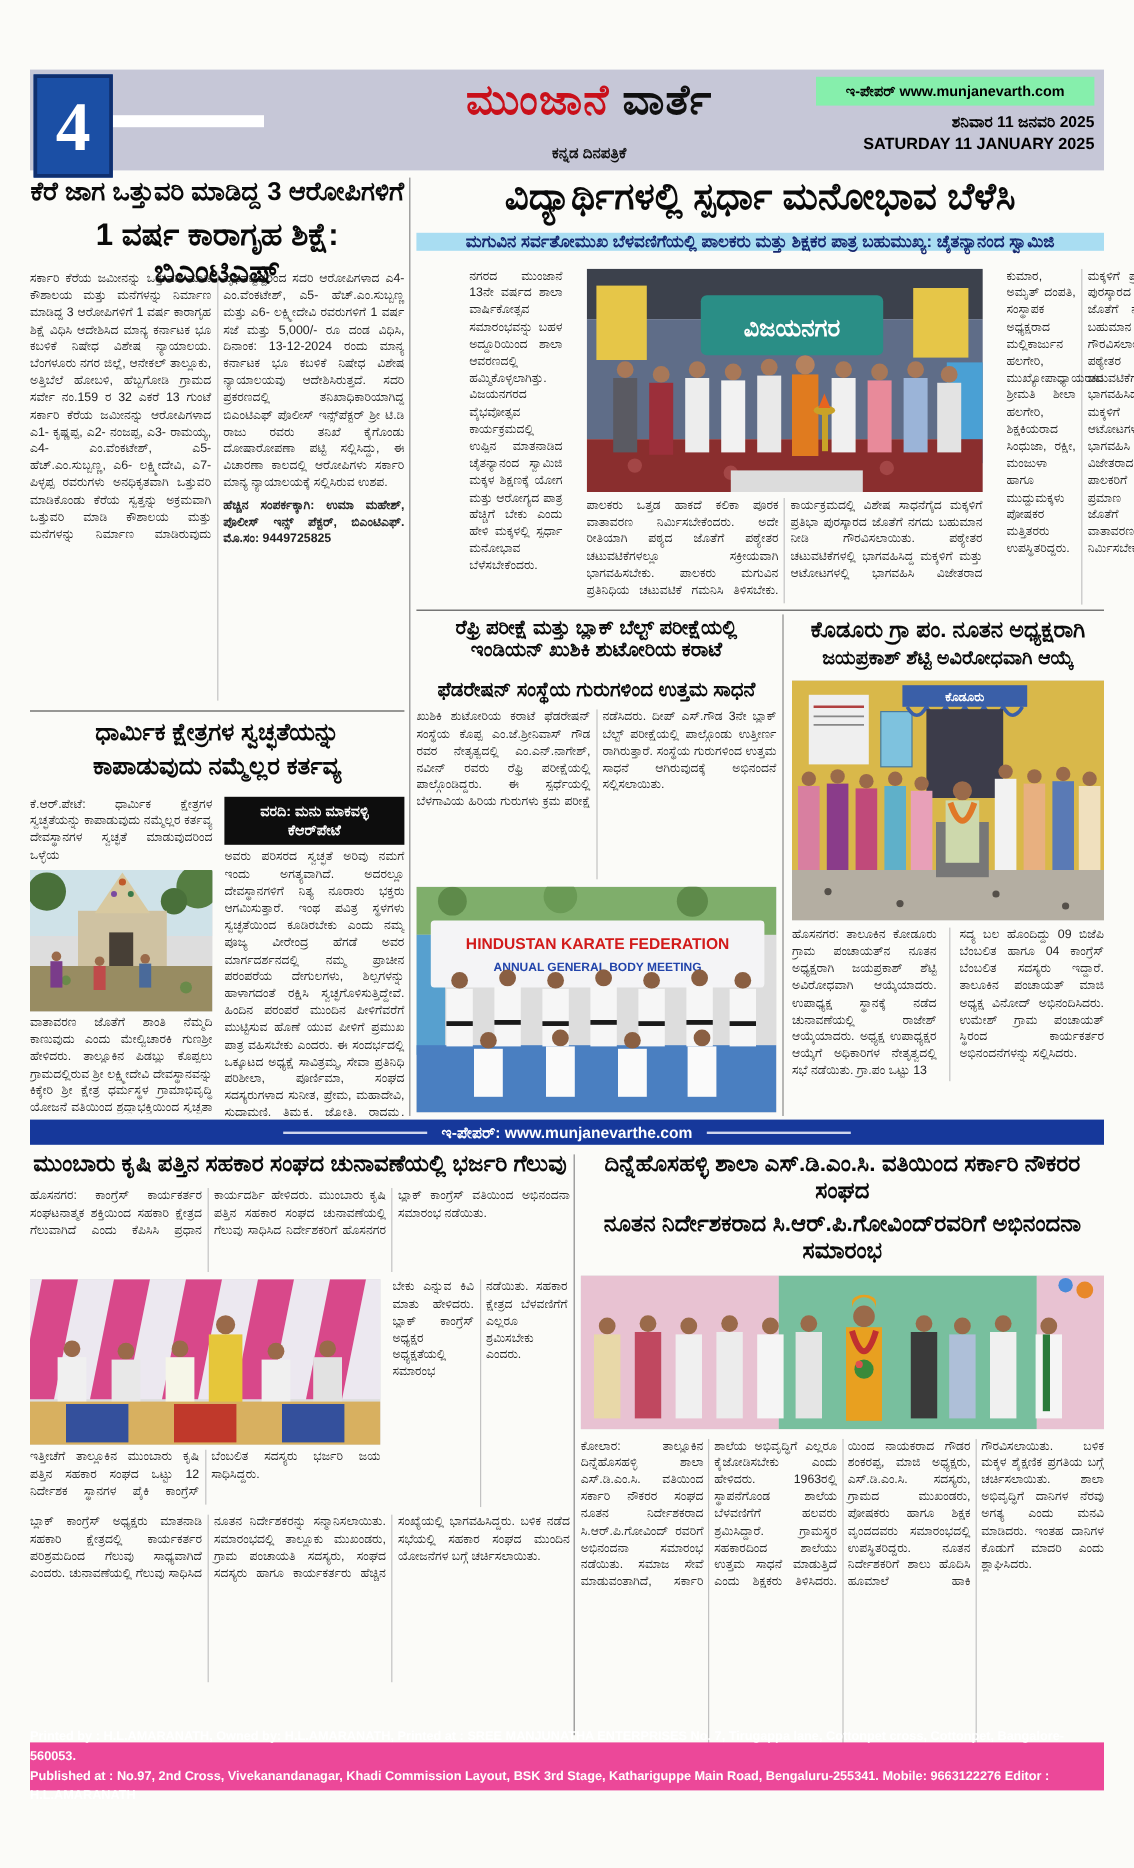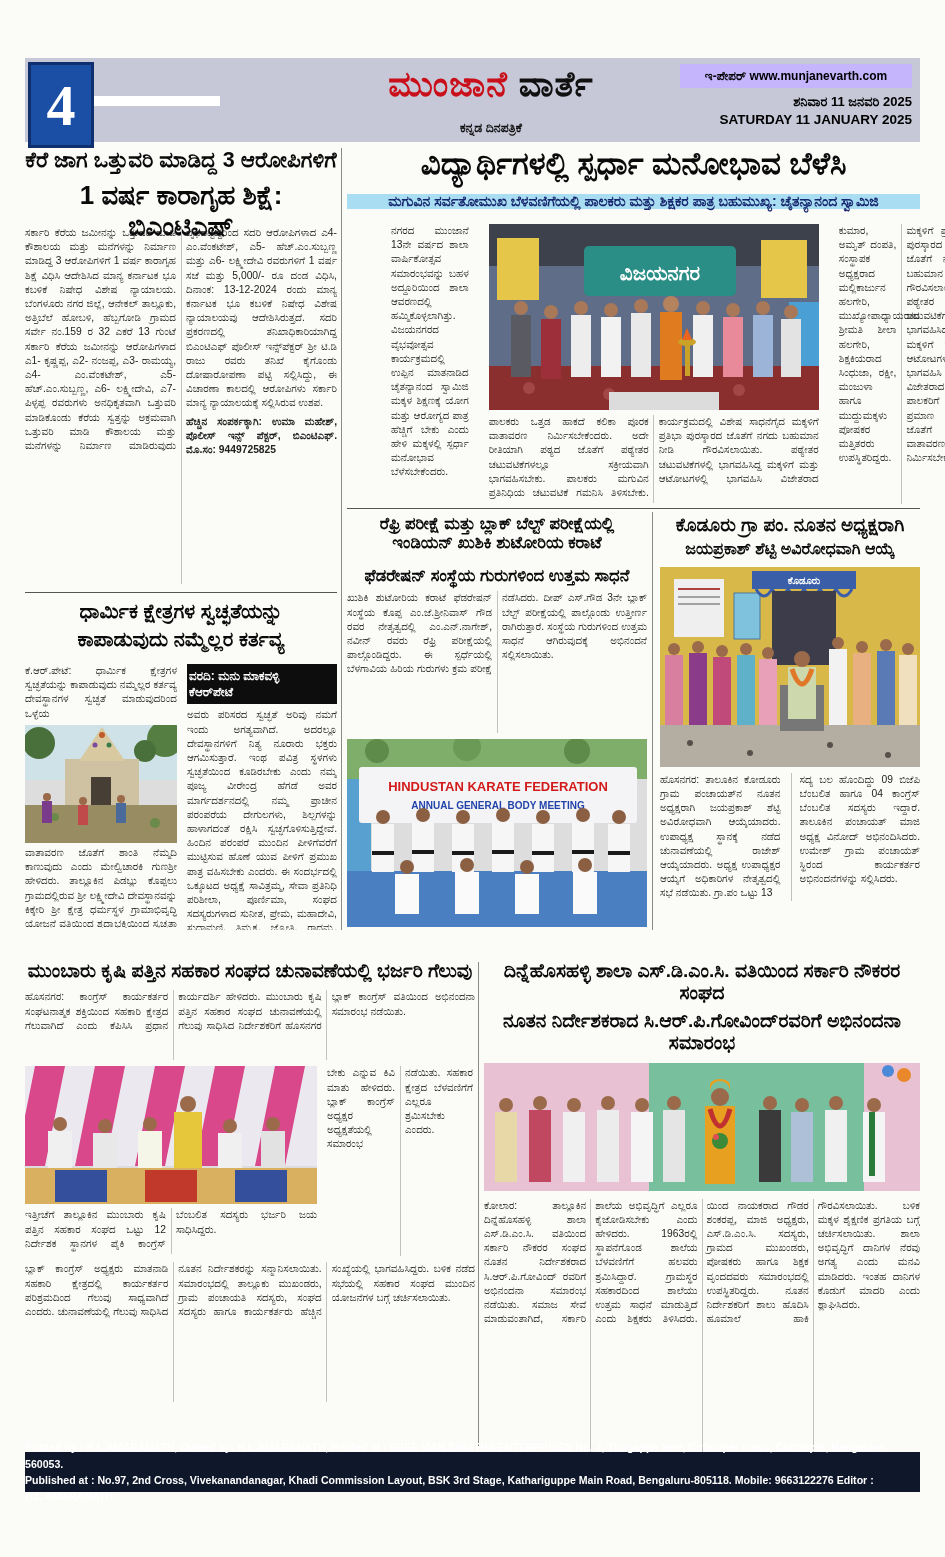--- a/index.html
+++ b/index.html
@@ -10,44 +10,44 @@
   .just{text-align:justify;}
   
   .hdr-band{background:#c6c7d7;}
   .pageno{background:#1b4fa5;border:3px solid #0f2f6e;color:#fff;display:flex;align-items:center;justify-content:center;
           font-family:"Liberation Serif",serif;font-weight:bold;font-size:58px;}
   .white-stripe{background:#fff;}
   .masthead{font-size:35px;font-weight:bold;letter-spacing:1px;line-height:1.05;}
   .mast-red{color:#c9101a;}
   .mast-black{color:#101010;}
   .mast-sub{font-size:12.5px;font-weight:bold;color:#101010;}
-  .epaper-box{background:#c4b5fd;display:flex;align-items:center;justify-content:center;
+  .epaper-box{background:#86efac;display:flex;align-items:center;justify-content:center;
               font-size:12px;font-weight:bold;color:#000;}
   .date-line{font-size:13px;font-weight:bold;text-align:right;color:#000;}
   
   .hl{font-weight:bold;color:#0a0a0a;line-height:1.18;}
   .subhead-bar{background:#a9ddf2;color:#15266e;font-weight:bold;display:flex;align-items:center;justify-content:center;}
   
   .btxt{font-size:10.3px;line-height:1.38;overflow:hidden;color:#222;}
   .cols2{column-count:2;column-gap:10px;column-rule:1px solid #c2c2c2;}
   .cols3{column-count:3;column-gap:10px;column-rule:1px solid #c2c2c2;}
   .cols4{column-count:4;column-gap:9px;column-rule:1px solid #c2c2c2;}
   .btxt p{margin:0 0 4px 0;}
   .contact{font-weight:bold;}
-  .byline-box{background:#0d0d0d;color:#fff;font-weight:bold;font-size:12px;
+  .byline-box{background:#0d0d0d;color:#fff;font-weight:bold;font-size:12px;text-align:center;
               padding:4px 2px;line-height:1.35;}
   .caption{font-size:10.3px;line-height:1.4;color:#222;}
   
   .vrule{width:1px;background:#8a8a8a;}
   .hrule{height:1px;background:#555;}
   
   .mid-banner{background:#16389b;color:#fff;display:flex;align-items:center;justify-content:center;gap:12px;
               font-weight:bold;font-size:13px;}
   .mid-banner .dash{height:2px;width:120px;background:#cfd6ee;}
-  .footer-bar{background:#0f172a;color:#fff;display:flex;flex-direction:column;align-items:center;justify-content:center;
+  .footer-bar{background:#ec4899;color:#fff;display:flex;flex-direction:column;align-items:center;justify-content:center;
               font-size:10.6px;font-weight:bold;line-height:1.55;}
   .photo{display:block;background:#ddd;}
 </style>
 </head>
 <body>
 
 <div class="page">
 
   <div class="abs hdr-band" style="left:25px;top:58px;width:895px;height:84px;"></div>
   <div class="abs white-stripe" style="left:92px;top:96px;width:128px;height:10px;"></div>
@@ -276,20 +276,25 @@
         <circle cx="248" cy="82" r="6" fill="#9a6a4a"></circle>
           <rect x="239" y="88" width="18" height="70" fill="#f0e0be"></rect>
       </g>
     </svg>
     <div style="display:flex;gap:10px;margin-top:6px;">
       <div class="btxt just" style="width:125px;height:128px;">ಹೊಸನಗರ: ತಾಲೂಕಿನ ಕೋಡೂರು ಗ್ರಾಮ ಪಂಚಾಯತ್‌ನ ನೂತನ ಅಧ್ಯಕ್ಷರಾಗಿ ಜಯಪ್ರಕಾಶ್ ಶೆಟ್ಟಿ ಅವಿರೋಧವಾಗಿ ಆಯ್ಕೆಯಾದರು. ಉಪಾಧ್ಯಕ್ಷ ಸ್ಥಾನಕ್ಕೆ ನಡೆದ ಚುನಾವಣೆಯಲ್ಲಿ ರಾಜೇಶ್ ಆಯ್ಕೆಯಾದರು. ಅಧ್ಯಕ್ಷ ಉಪಾಧ್ಯಕ್ಷರ ಆಯ್ಕೆಗೆ ಅಧಿಕಾರಿಗಳ ನೇತೃತ್ವದಲ್ಲಿ ಸಭೆ ನಡೆಯಿತು. ಗ್ರಾ.ಪಂ ಒಟ್ಟು 13</div>
       <div class="btxt just" style="width:125px;height:128px;border-left:1px solid #c2c2c2;padding-left:8px;">ಸದ್ಯ ಬಲ ಹೊಂದಿದ್ದು 09 ಬಿಜೆಪಿ ಬೆಂಬಲಿತ ಹಾಗೂ 04 ಕಾಂಗ್ರೆಸ್ ಬೆಂಬಲಿತ ಸದಸ್ಯರು ಇದ್ದಾರೆ. ತಾಲೂಕಿನ ಪಂಚಾಯತ್ ಮಾಜಿ ಅಧ್ಯಕ್ಷ ವಿನೋದ್ ಅಭಿನಂದಿಸಿದರು. ಉಮೇಶ್ ಗ್ರಾಮ ಪಂಚಾಯತ್ ಸ್ಥಿರಂದ ಕಾರ್ಯಕರ್ತರ ಅಭಿನಂದನೆಗಳನ್ನು ಸಲ್ಲಿಸಿದರು.</div>
     </div>
   </div>
 
+  <div class="abs mid-banner" style="left:25px;top:933px;width:895px;height:21px;">
+    <div class="dash"></div>
+    <span>ಇ-ಪೇಪರ್: www.munjanevarthe.com</span>
+    <div class="dash"></div>
+  </div>
 
   <div class="abs" style="left:25px;top:960px;width:450px;">
     <div class="hl ctr" style="font-size:19px;">ಮುಂಬಾರು ಕೃಷಿ ಪತ್ತಿನ ಸಹಕಾರ ಸಂಘದ ಚುನಾವಣೆಯಲ್ಲಿ ಭರ್ಜರಿ ಗೆಲುವು</div>
     <div class="btxt cols3 just" style="height:70px;margin-top:8px;">ಹೊಸನಗರ: ಕಾಂಗ್ರೆಸ್ ಕಾರ್ಯಕರ್ತರ ಸಂಘಟನಾತ್ಮಕ ಶಕ್ತಿಯಿಂದ ಸಹಕಾರಿ ಕ್ಷೇತ್ರದ ಗೆಲುವಾಗಿದೆ ಎಂದು ಕೆಪಿಸಿಸಿ ಪ್ರಧಾನ ಕಾರ್ಯದರ್ಶಿ ಹೇಳಿದರು. ಮುಂಬಾರು ಕೃಷಿ ಪತ್ತಿನ ಸಹಕಾರ ಸಂಘದ ಚುನಾವಣೆಯಲ್ಲಿ ಗೆಲುವು ಸಾಧಿಸಿದ ನಿರ್ದೇಶಕರಿಗೆ ಹೊಸನಗರ ಬ್ಲಾಕ್ ಕಾಂಗ್ರೆಸ್ ವತಿಯಿಂದ ಅಭಿನಂದನಾ ಸಮಾರಂಭ ನಡೆಯಿತು.</div>
     <div style="display:flex;gap:10px;margin-top:6px;">
       <div style="width:292px;">
 
         <svg class="photo" width="292" height="138" viewBox="0 0 292 138">
           <rect x="0" y="0" width="292" height="100" fill="#ece8f0"></rect>
           <g>
@@ -369,16 +374,16 @@
         <path d="M226 46 q10 34 20 0" fill="none" stroke="#c03030" stroke-width="5"></path>
         <circle cx="236" cy="78" r="8" fill="#3a8a3a"></circle>
         <circle cx="232" cy="74" r="3" fill="#e05050"></circle>
       </g>
     </svg>
     <div class="btxt cols4 just" style="height:278px;margin-top:8px;">ಕೋಲಾರ: ತಾಲ್ಲೂಕಿನ ದಿನ್ನೆಹೊಸಹಳ್ಳಿ ಶಾಲಾ ಎಸ್.ಡಿ.ಎಂ.ಸಿ. ವತಿಯಿಂದ ಸರ್ಕಾರಿ ನೌಕರರ ಸಂಘದ ನೂತನ ನಿರ್ದೇಶಕರಾದ ಸಿ.ಆರ್.ಪಿ.ಗೋವಿಂದ್ ರವರಿಗೆ ಅಭಿನಂದನಾ ಸಮಾರಂಭ ನಡೆಯಿತು. ಸಮಾಜ ಸೇವೆ ಮಾಡುವಂತಾಗಿದೆ, ಸರ್ಕಾರಿ ಶಾಲೆಯ ಅಭಿವೃದ್ಧಿಗೆ ಎಲ್ಲರೂ ಕೈಜೋಡಿಸಬೇಕು ಎಂದು ಹೇಳಿದರು. 1963ರಲ್ಲಿ ಸ್ಥಾಪನೆಗೊಂಡ ಶಾಲೆಯ ಬೆಳವಣಿಗೆಗೆ ಹಲವರು ಶ್ರಮಿಸಿದ್ದಾರೆ. ಗ್ರಾಮಸ್ಥರ ಸಹಕಾರದಿಂದ ಶಾಲೆಯು ಉತ್ತಮ ಸಾಧನೆ ಮಾಡುತ್ತಿದೆ ಎಂದು ಶಿಕ್ಷಕರು ತಿಳಿಸಿದರು. ಯಿಂದ ನಾಯಕರಾದ ಗೌಡರ ಶಂಕರಪ್ಪ, ಮಾಜಿ ಅಧ್ಯಕ್ಷರು, ಎಸ್.ಡಿ.ಎಂ.ಸಿ. ಸದಸ್ಯರು, ಗ್ರಾಮದ ಮುಖಂಡರು, ಪೋಷಕರು ಹಾಗೂ ಶಿಕ್ಷಕ ವೃಂದದವರು ಸಮಾರಂಭದಲ್ಲಿ ಉಪಸ್ಥಿತರಿದ್ದರು. ನೂತನ ನಿರ್ದೇಶಕರಿಗೆ ಶಾಲು ಹೊದಿಸಿ ಹೂಮಾಲೆ ಹಾಕಿ ಗೌರವಿಸಲಾಯಿತು. ಬಳಿಕ ಮಕ್ಕಳ ಶೈಕ್ಷಣಿಕ ಪ್ರಗತಿಯ ಬಗ್ಗೆ ಚರ್ಚಿಸಲಾಯಿತು. ಶಾಲಾ ಅಭಿವೃದ್ಧಿಗೆ ದಾನಿಗಳ ನೆರವು ಅಗತ್ಯ ಎಂದು ಮನವಿ ಮಾಡಿದರು. ಇಂತಹ ದಾನಿಗಳ ಕೊಡುಗೆ ಮಾದರಿ ಎಂದು ಶ್ಲಾಘಿಸಿದರು.</div>
   </div>
 
   <div class="abs footer-bar" style="left:25px;top:1452px;width:895px;height:40px;">
     <div>Printed by : H.L.AMARANATH, Owned by: H.L.AMARANATH, Printed at : SREE MANJUNATHA ENTERPRISES No. 7, Tirugappa lane, Cottonpet cross, Cottonpet, Bangalore-560053.</div>
-    <div>Published at : No.97, 2nd Cross, Vivekanandanagar, Khadi Commission Layout, BSK 3rd Stage, Kathariguppe Main Road, Bengaluru-805118. Mobile: 9663122276 Editor : H.L.AMARANATH</div>
+    <div>Published at : No.97, 2nd Cross, Vivekanandanagar, Khadi Commission Layout, BSK 3rd Stage, Kathariguppe Main Road, Bengaluru-255341. Mobile: 9663122276 Editor : H.L.AMARANATH</div>
   </div>
 
 </div>
 
 </body></html>

